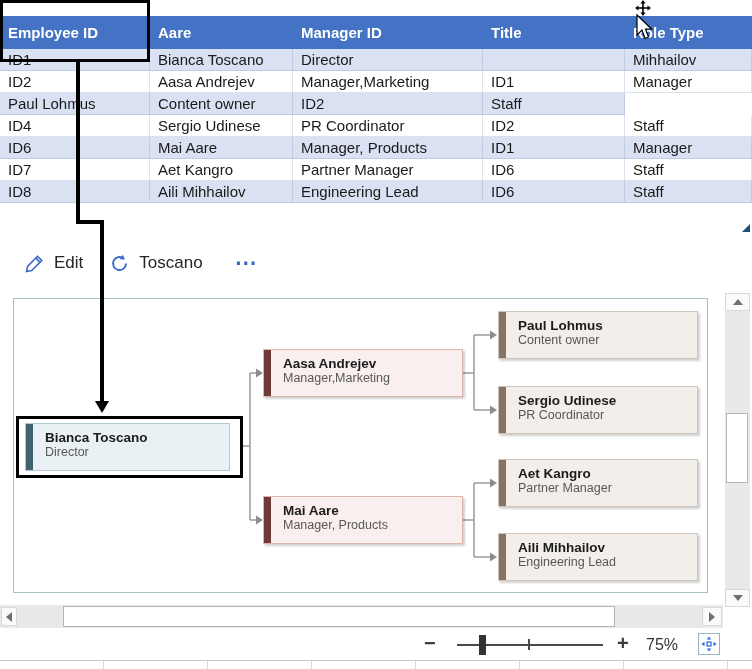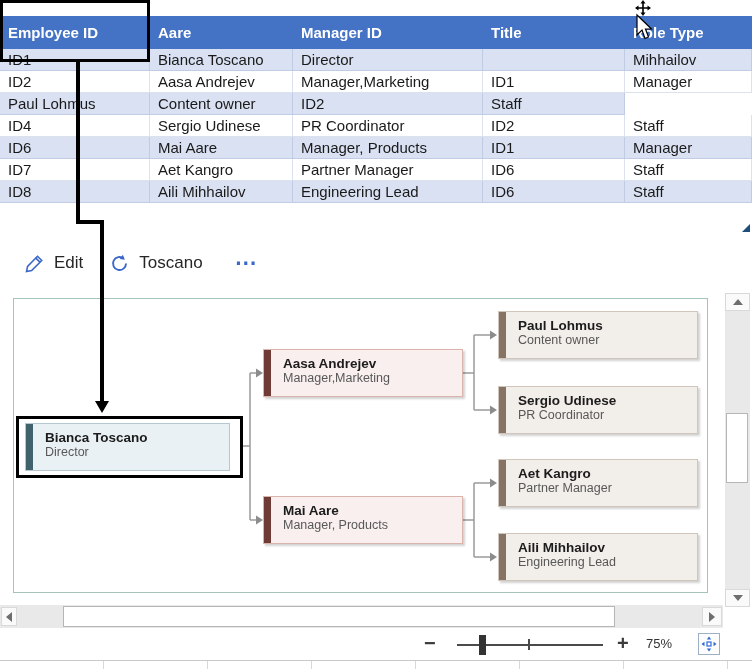--- a/index.html
+++ b/index.html
@@ -68,21 +68,21 @@
           border-right:6px solid #6e6e6e;}
   .tri-right{width:0;height:0;border-top:5px solid transparent;border-bottom:5px solid transparent;
           border-left:6px solid #6e6e6e;}
   
   .zoombar{position:absolute;left:0;top:628px;width:752px;height:32px;background:#fff;}
   .zminus{position:absolute;left:424px;top:4px;font-size:20px;font-weight:bold;color:#3b3b3b;cursor:pointer;}
   .zplus{position:absolute;left:617px;top:4px;font-size:20px;font-weight:bold;color:#3b3b3b;cursor:pointer;}
   .ztrack{position:absolute;left:457px;top:16px;width:146px;height:2px;background:#4a4a4a;cursor:pointer;}
   .ztick{position:absolute;left:528px;top:11px;width:2px;height:11px;background:#4a4a4a;}
   .zthumb{position:absolute;left:479px;top:7px;width:7px;height:20px;background:#333;cursor:grab;}
-  .zlevel{position:absolute;left:646px;top:8px;font-size:13px;color:#333;}
+  .zlevel{position:absolute;left:646px;top:8px;font-size:16px;color:#333;}
   .fitbtn{position:absolute;left:698px;top:5px;width:22px;height:22px;border:1px solid #9eb0c4;
           background:#fdfdfd;box-sizing:border-box;display:flex;align-items:center;justify-content:center;cursor:pointer;}
   
   .sheetstrip{position:absolute;left:0;top:660px;width:752px;height:9px;background:#fff;
               border-top:1px solid #c9c9c9;
               background-image:repeating-linear-gradient(to right,transparent 0 103px,#d8d8d8 103px 104px);}
   .overlay{position:absolute;left:0;top:0;pointer-events:none;}
 </style>
 </head>
 <body>

